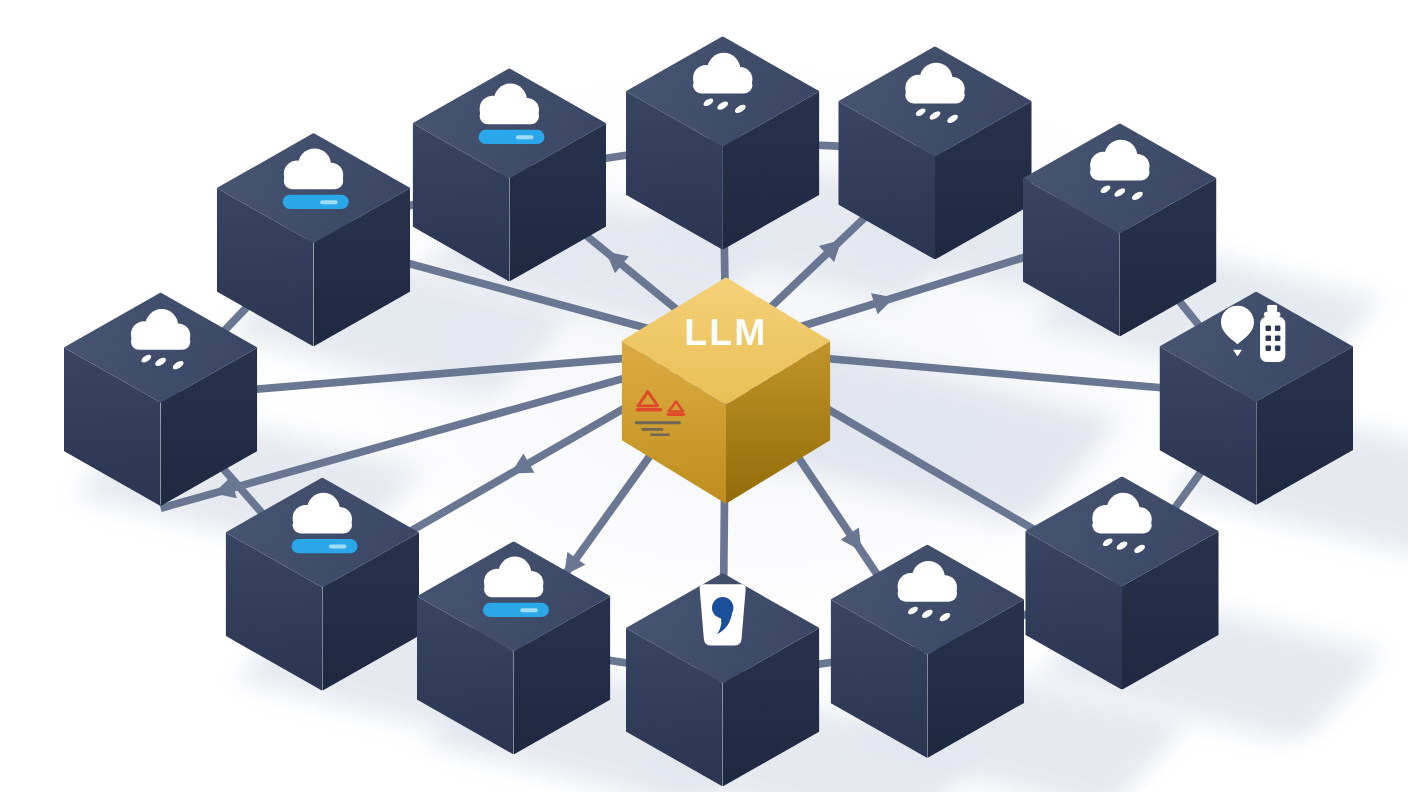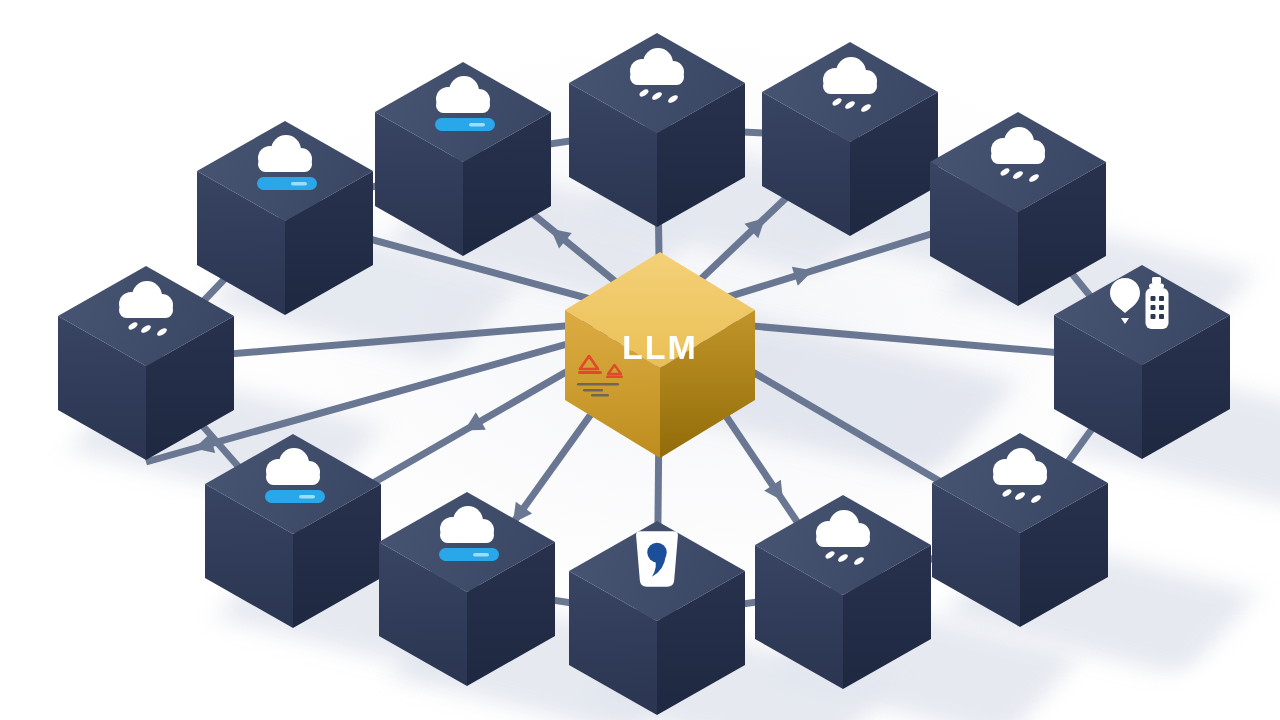--- a/index.html
+++ b/index.html
@@ -45,21 +45,21 @@
   #center-cube .gold-left{
     clip-path:polygon(0px 58px,95px 116px,95px 206px,0px 148px);
     background:linear-gradient(178deg,#e5b450 0%,#d2a135 55%,#bd8c1d 100%);
   }
   #center-cube .gold-right{
     clip-path:polygon(95px 116px,190px 58px,190px 148px,95px 206px);
     background:linear-gradient(180deg,#d2a338 0%,#b0861c 55%,#926c0a 100%);
   }
   .llm-label{
     position:absolute;left:0;top:32px;width:190px;text-align:center;
-    color:#ffffff;font-weight:bold;font-size:34px;letter-spacing:2px;margin-top:44px;
+    color:#ffffff;font-weight:bold;font-size:34px;letter-spacing:2px;
   }
   .marks{position:absolute;left:10px;top:100px;width:58px;height:46px;}
 </style>
 </head>
 <body>
 
 <div id="canvas">
   <div id="shadow-layer">
       <div class="shadow" style="left: 240px; top: 243px;"></div>
       <div class="shadow" style="left: 418px; top: 184px;"></div>

